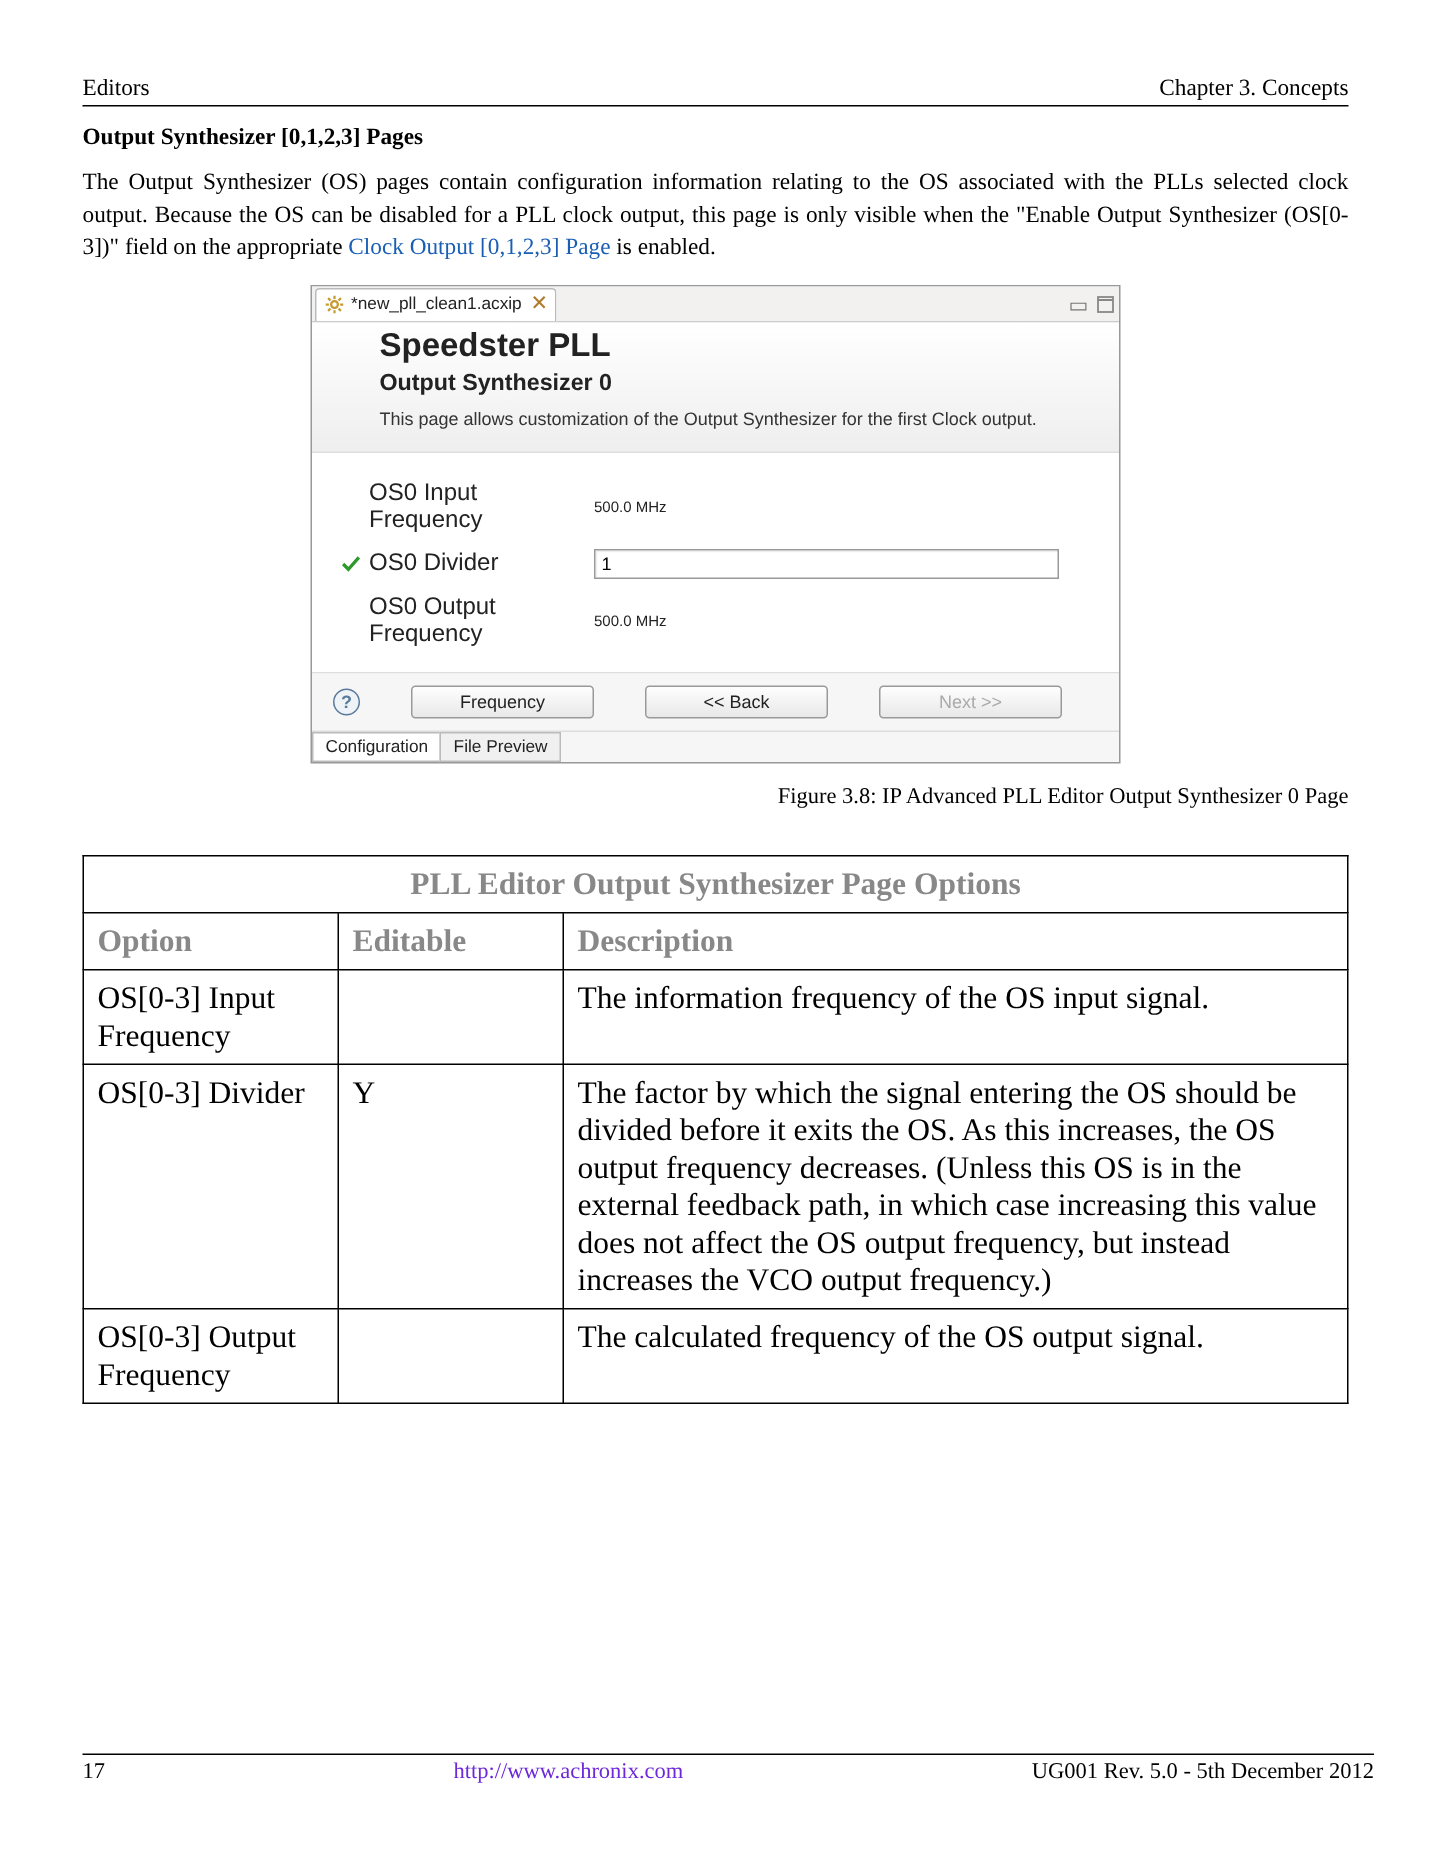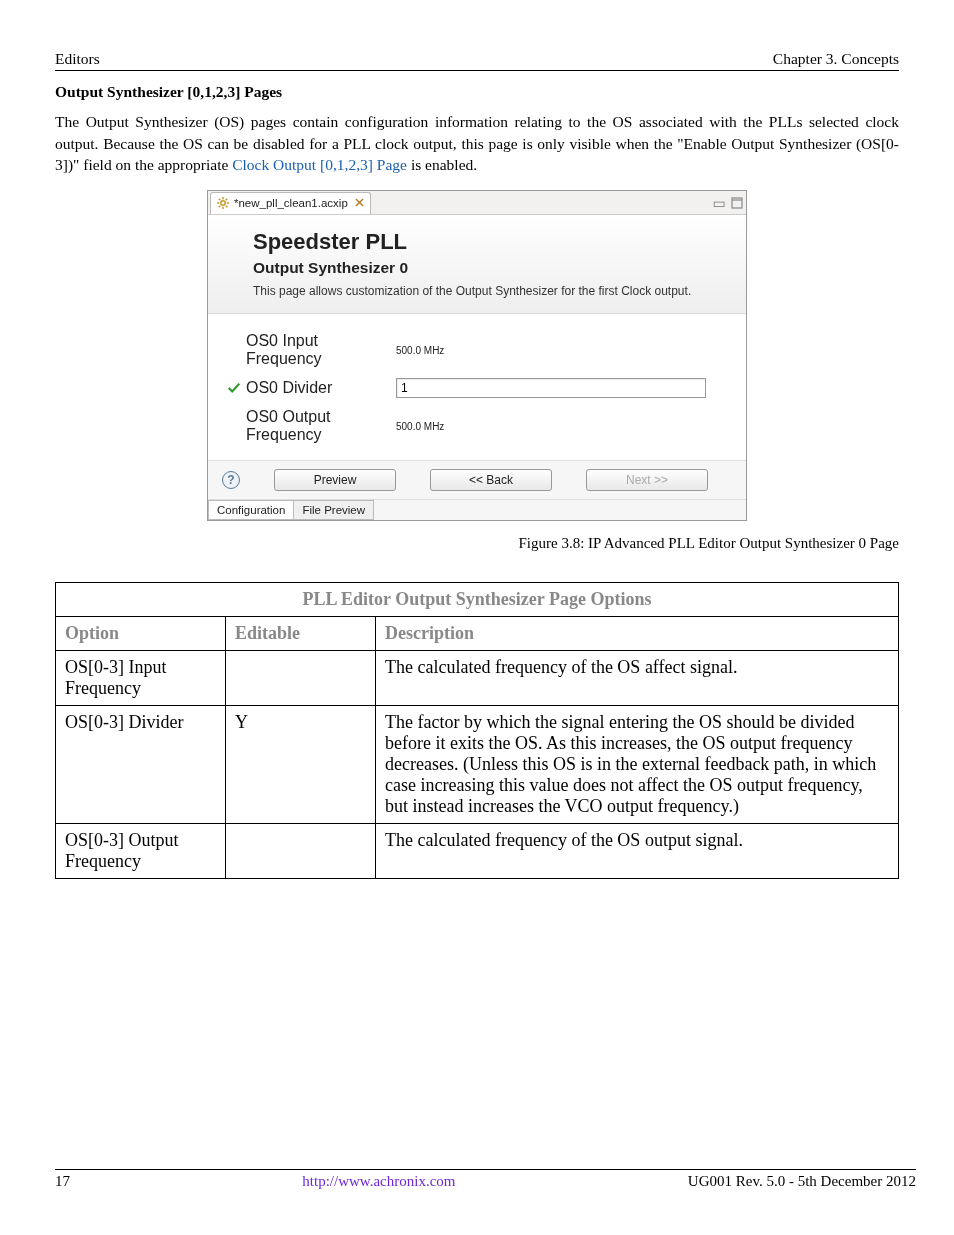--- a/index.html
+++ b/index.html
@@ -69,21 +69,21 @@
   .closex { color: #9c6b29; font-weight: bold; font-size: 11px; margin-left: 2px;}
   .tabrow-spc { flex: 1; }
   .min-btn, .max-btn {
     width: 18px; text-align: center;
     color: #777; font-size: 14px; line-height: 14px;
   }
   .max-btn svg { display: block; margin: 0 auto;}
   .pll-header {
     background: linear-gradient(#fff, #eee);
     border-bottom: 1px solid #ddd;
-    padding: 14px 25px 14px 45px;
+    padding: 2px 25px 14px 45px;
   }
   .pll-title {
     font-family: Arial, sans-serif;
     font-weight: bold;
     font-size: 22px;
     margin-bottom: 4px;
   }
   .pll-subtitle {
     font-family: Arial, sans-serif;
     font-weight: bold;
@@ -171,21 +171,21 @@
   .bottom-tab.inactive { background: #f0f0f0; }
   .fig-caption {
     text-align: right;
     font-size: 15px;
     margin-bottom: 30px;
   }
   
   .opt-table {
     border-collapse: collapse;
     width: 100%;
-    font-size: 18px;
+    font-size: 21px;
   }
   .opt-table th, .opt-table td {
     border: 1px solid #000;
     padding: 6px 9px;
     vertical-align: top;
     text-align: left;
   }
   .opt-table .title-row th {
     text-align: center;
     font-weight: bold;
@@ -286,21 +286,21 @@
     </div>
     <div class="form-row" style="margin-bottom:0">
       <span class="check-col"></span>
       <span class="flabel">OS0 Output Frequency</span>
       <span class="fval">500.0 MHz</span>
     </div>
   </div>
 
   <div class="button-row">
     <span class="help-circle">?</span>
-    <span class="ui-btn">Preview</span>
+    <span class="ui-btn">Frequency</span>
     <span class="ui-btn">&lt;&lt; Back</span>
     <span class="ui-btn disabled">Next &gt;&gt;</span>
   </div>
 
   <div class="bottom-tabs">
     <span class="bottom-tab">Configuration</span>
     <span class="bottom-tab inactive">File Preview</span>
   </div>
 </div>
 
@@ -312,21 +312,21 @@
         <th colspan="3">PLL Editor Output Synthesizer Page Options</th>
       </tr>
   <tr class="hdr-row">
     <th class="col-opt">Option</th>
     <th class="col-edit">Editable</th>
     <th>Description</th>
   </tr>
   <tr>
     <td>OS[0-3] Input Frequency</td>
     <td></td>
-    <td>The calculated frequency of the OS affect signal.</td>
+    <td>The information frequency of the OS input signal.</td>
   </tr>
   <tr>
     <td>OS[0-3] Divider</td>
     <td>Y</td>
     <td>The factor by which the signal entering the OS should be divided before it exits the OS. As this increases, the OS output frequency decreases. (Unless this OS is in the external feedback path, in which case increasing this value does not affect the OS output frequency, but instead increases the VCO output frequency.)</td>
   </tr>
   <tr>
     <td>OS[0-3] Output Frequency</td>
     <td></td>
     <td>The calculated frequency of the OS output signal.</td>

